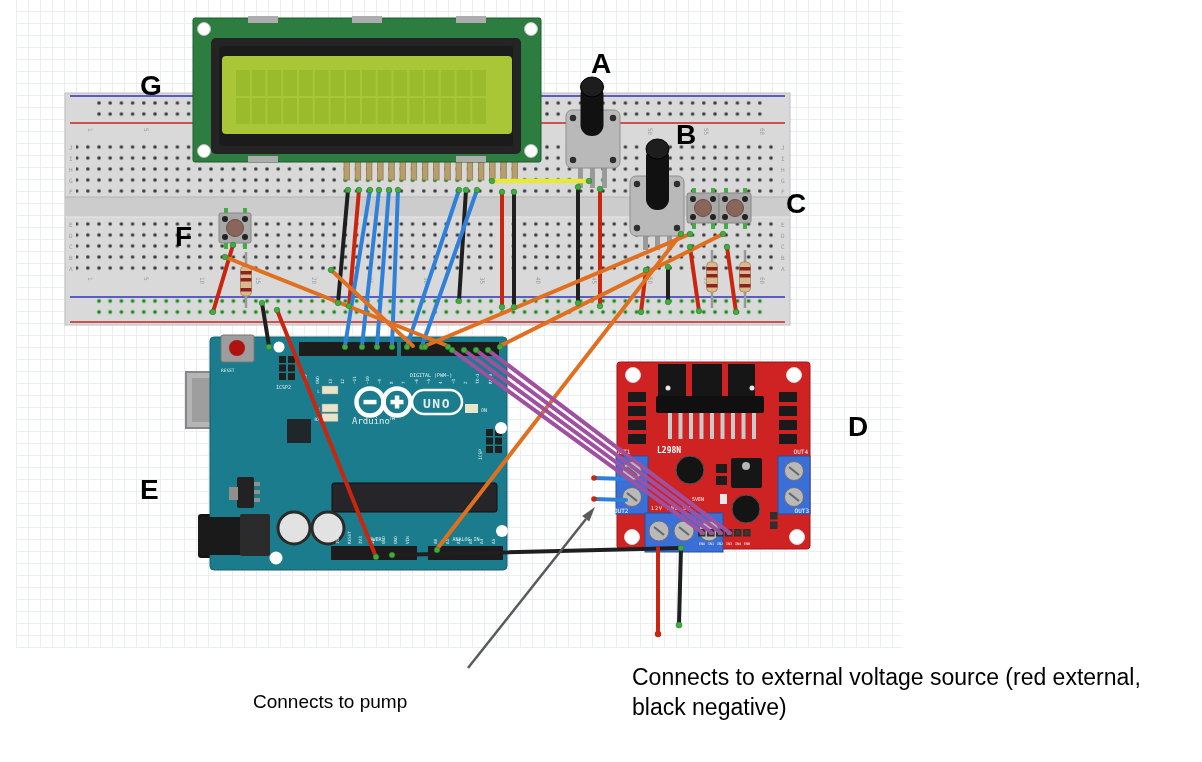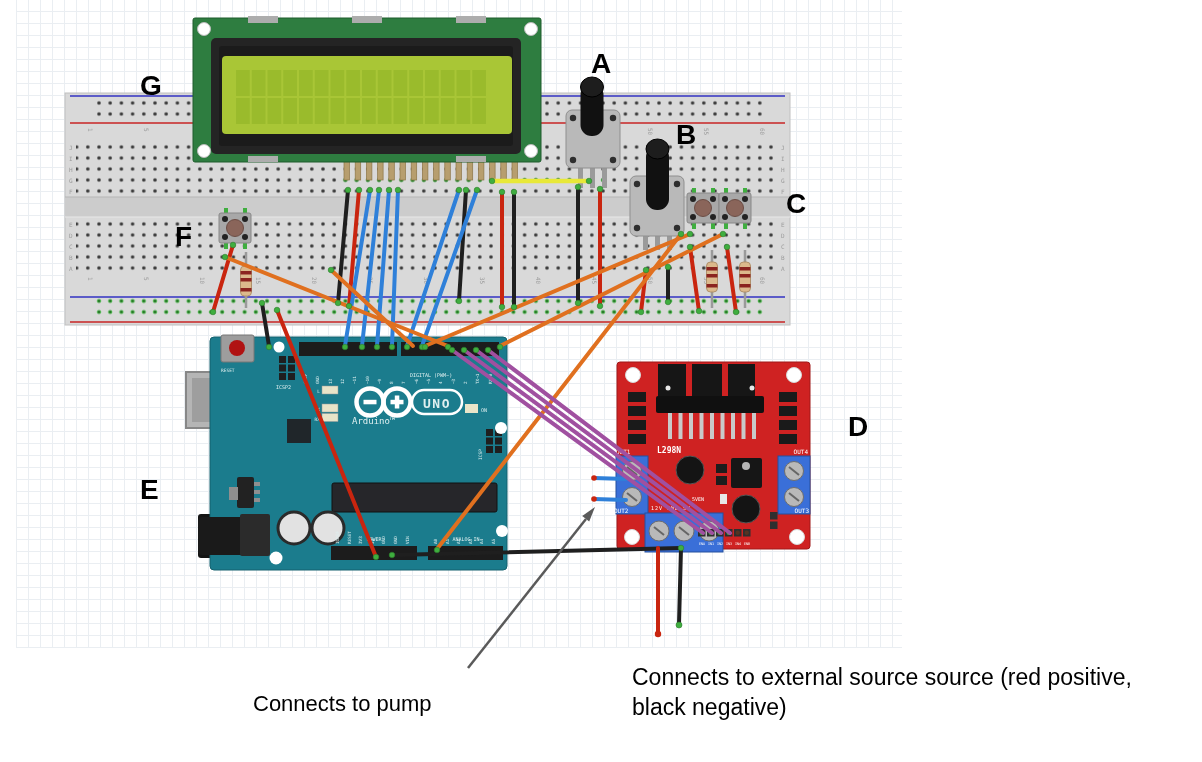--- a/index.html
+++ b/index.html
@@ -5,21 +5,21 @@
   html,body{margin:0;padding:0;background:#fff}
   .stage{position:relative;width:1202px;height:762px;background:#ffffff;overflow:hidden;
          font-family:"Liberation Sans",sans-serif}
   .grid{position:absolute;left:16px;top:0;width:886px;height:648px;
         background-image:
           repeating-linear-gradient(0deg,#eaeef2 0 1px,transparent 1px 12px),
           repeating-linear-gradient(90deg,#eaeef2 0 1px,transparent 1px 12px);}
   svg.scene{position:absolute;left:0;top:0}
   .lbl{position:absolute;font-weight:bold;font-size:28px;color:#000;line-height:1}
   .cap{position:absolute;color:#000}
-  .cap.pump{left:253px;top:691px;font-size:22px}
+  .cap.pump{left:253px;top:691px;font-size:19px}
   .cap.ext{left:632px;top:662px;font-size:23px;width:520px;line-height:30px}
   .silk{font-family:"DejaVu Sans Mono",monospace;fill:#dff0f0}
   .silkr{font-family:"DejaVu Sans Mono",monospace;fill:#ffffff}
   .bbtxt{font-family:"DejaVu Sans Mono",monospace;fill:#9b9b9b;font-size:6px}
   .f43{font-size:4.3px}.f45{font-size:4.5px}.f5{font-size:5px}.f6{font-size:6px}
   .f8{font-size:8px}.f9{font-size:9px}.f13{font-size:13px;font-weight:bold}
   .f32{font-size:3.4px}
 </style>
 </head>
 <body>
@@ -567,14 +567,14 @@
 
   <div class="lbl" style="left:591px;top:50px">A</div>
   <div class="lbl" style="left:676px;top:121px">B</div>
   <div class="lbl" style="left:786px;top:190px">C</div>
   <div class="lbl" style="left:848px;top:413px">D</div>
   <div class="lbl" style="left:140px;top:476px">E</div>
   <div class="lbl" style="left:175px;top:223px">F</div>
   <div class="lbl" style="left:140px;top:72px">G</div>
 
   <div class="cap pump">Connects to pump</div>
-  <div class="cap ext">Connects to external source source (red positive, black negative)</div>
+  <div class="cap ext">Connects to external voltage source (red external, black negative)</div>
 </div>
 
 </body></html>

